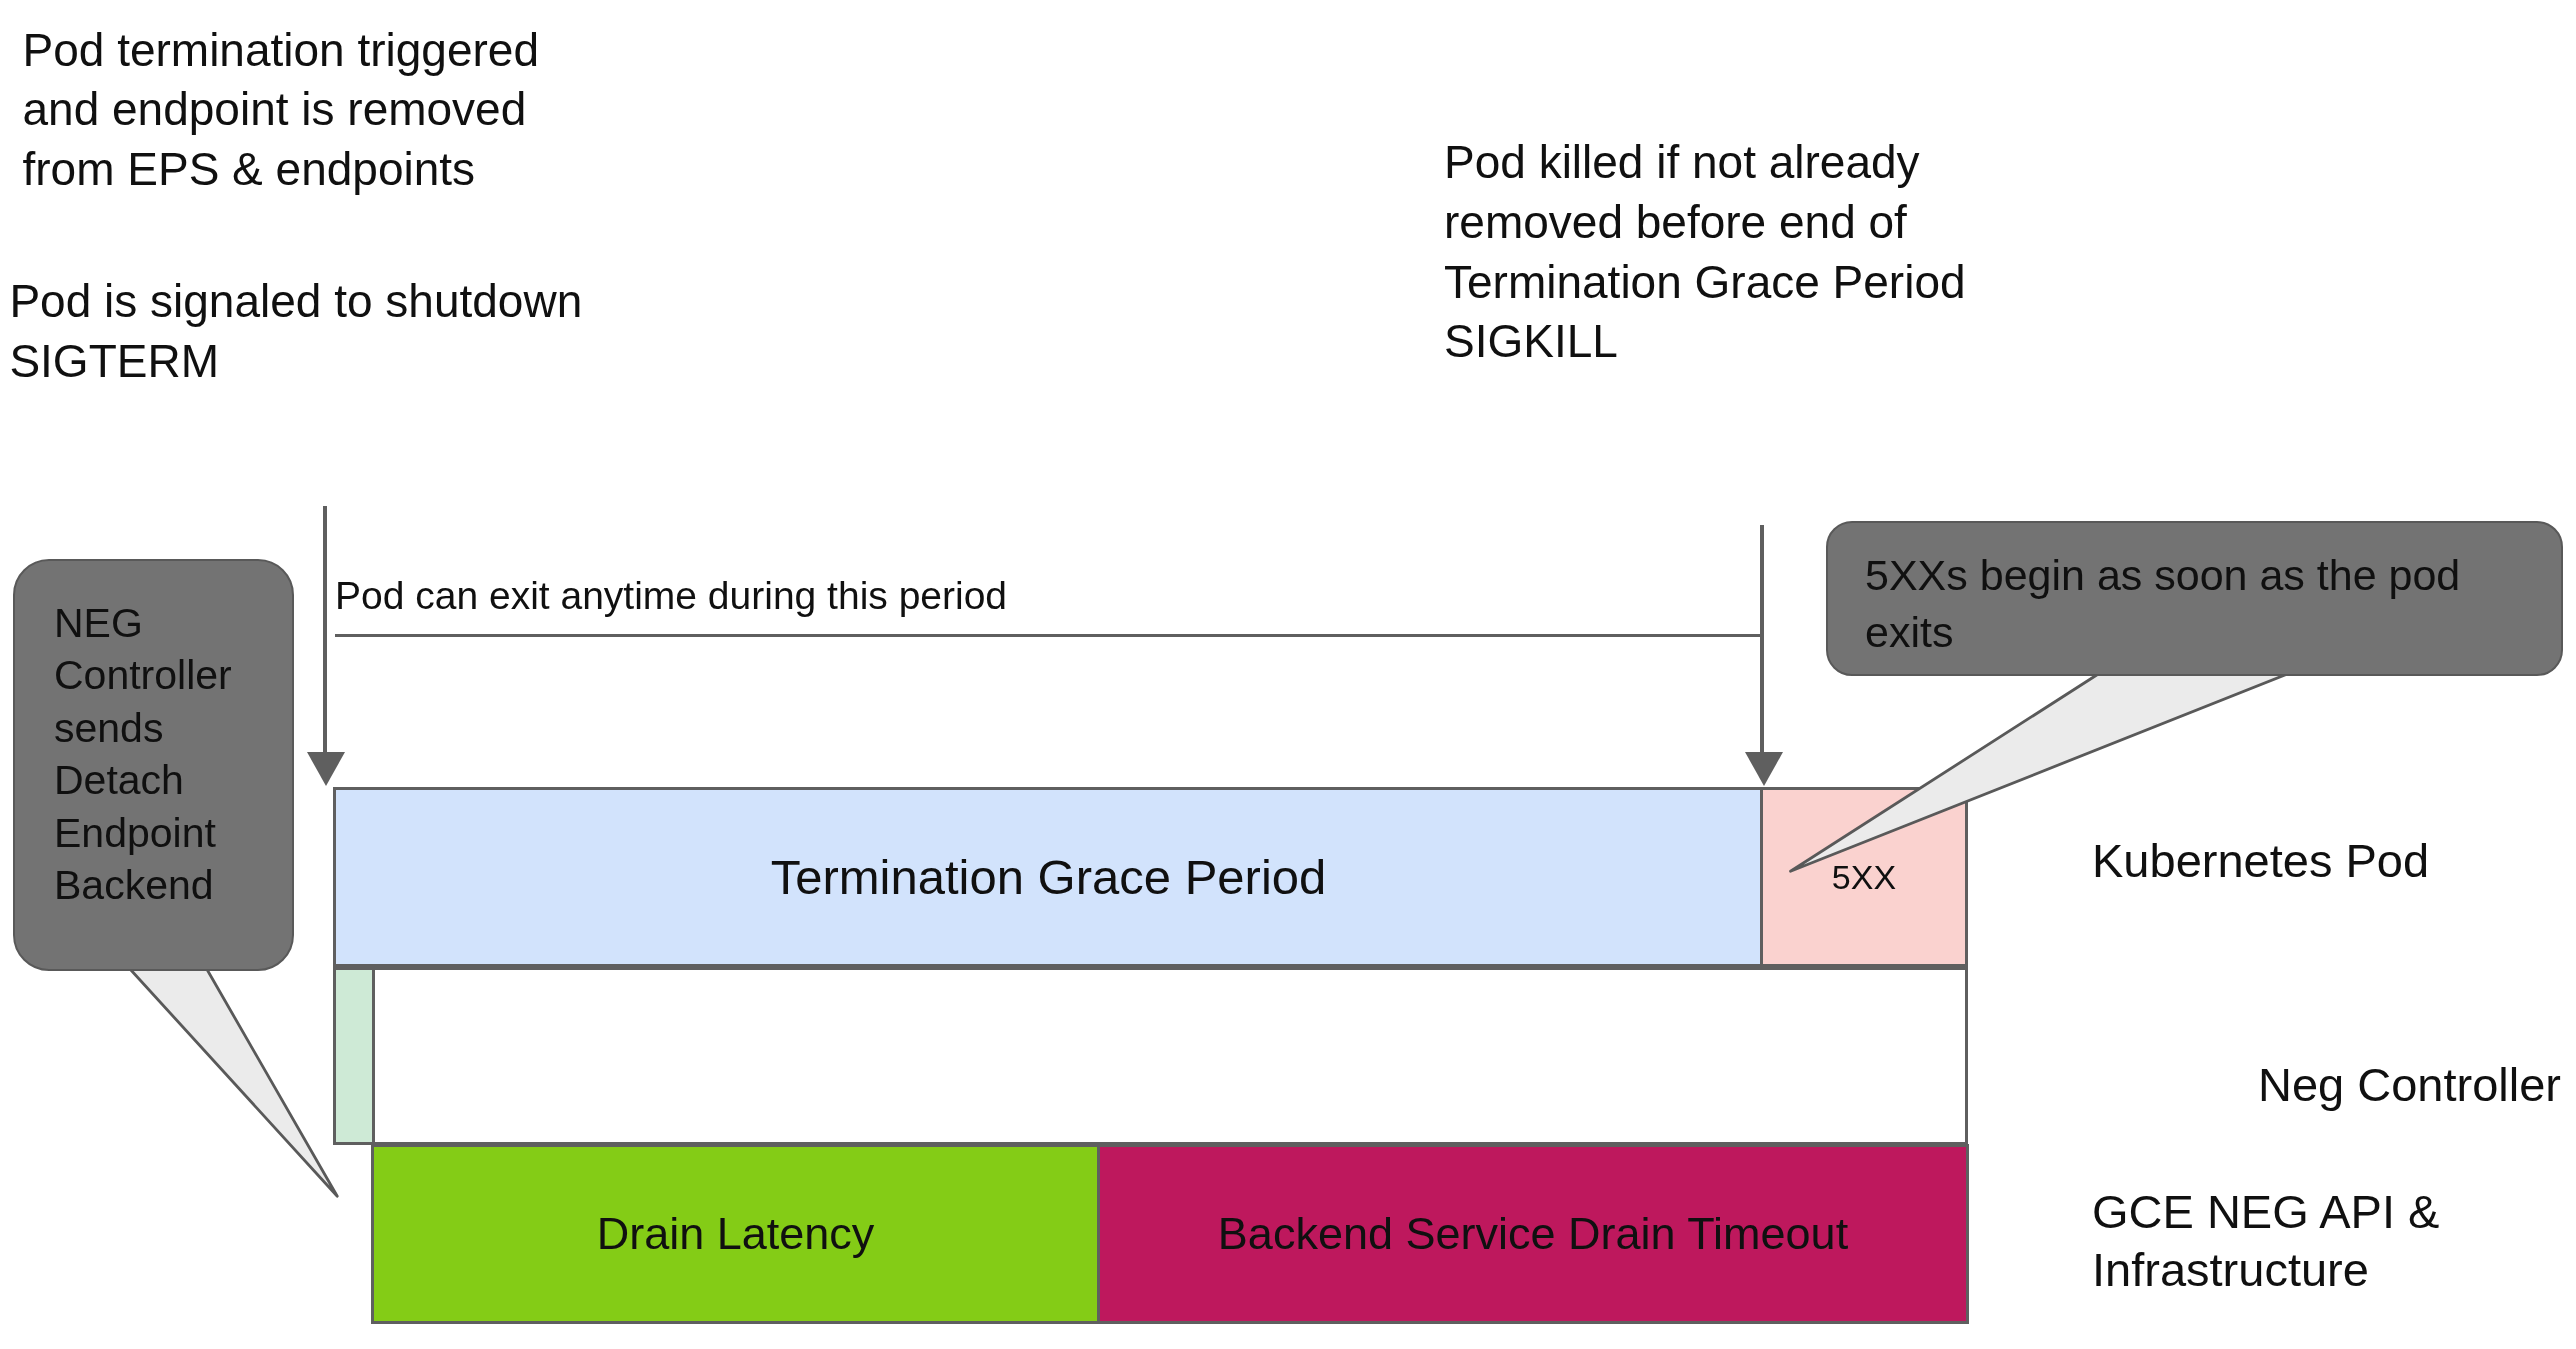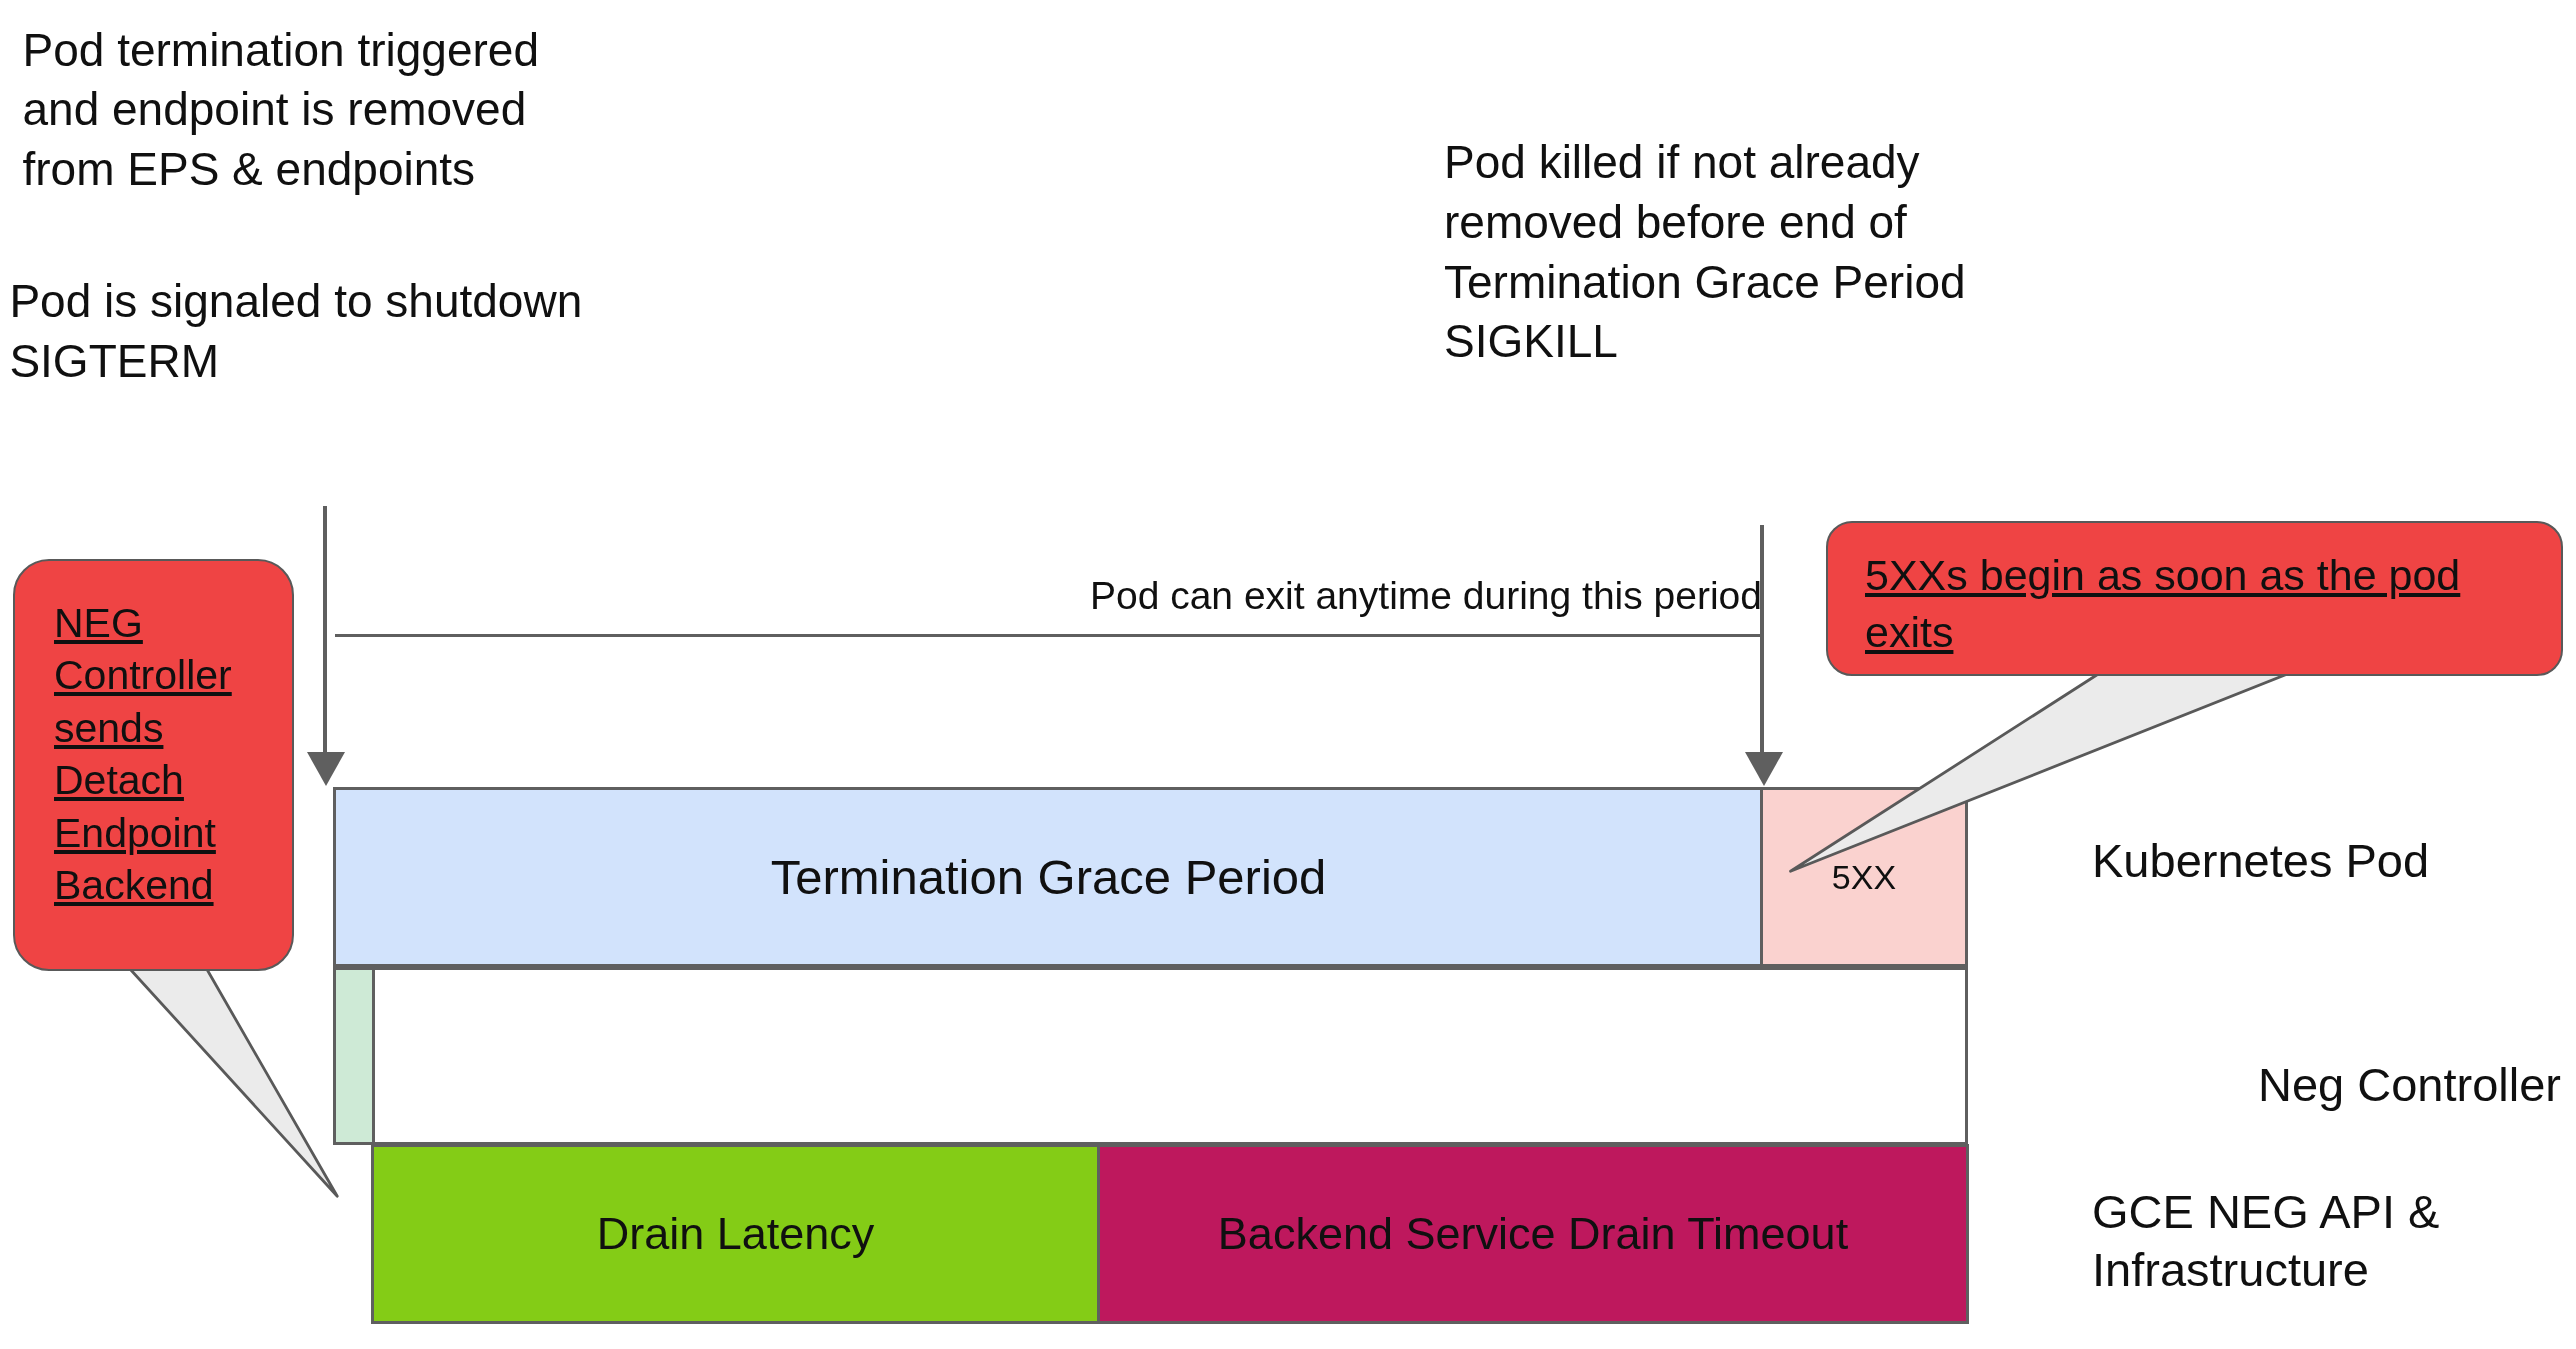--- a/index.html
+++ b/index.html
@@ -43,27 +43,26 @@
   #note-sigkill {
     left: 1444px;
     top: 133px;
     width: 600px;
     font-size: 46px;
   }
 
   
   .bubble {
     position: absolute;
-    background: #ef4444;
+    background: #737373;
     border: 2.8px solid #595959;
     border-radius: 32px;
     box-sizing: border-box;
     color: #101010;
     z-index: 6;
-    text-decoration: underline;
   }
   #bubble-neg {
     left: 13px;
     top: 559px;
     width: 281px;
     height: 412px;
     border-radius: 36px;
     padding: 36px 22.5px 0 39px;
     font-size: 41px;
     line-height: 1.28;
@@ -116,21 +115,21 @@
     width: 1427px;
     height: 0;
     border-top: 3.7px solid #5f5f5f;
     z-index: 1;
   }
   #span-label {
     position: absolute;
     left: 335px;
     top: 574px;
     width: 1427px;
-    text-align: right;
+    text-align: left;
     font-size: 39px;
     color: #101010;
   }
 
   
   .bar {
     position: absolute;
     box-sizing: border-box;
     border: 3.7px solid #5f5f5f;
     display: flex;

